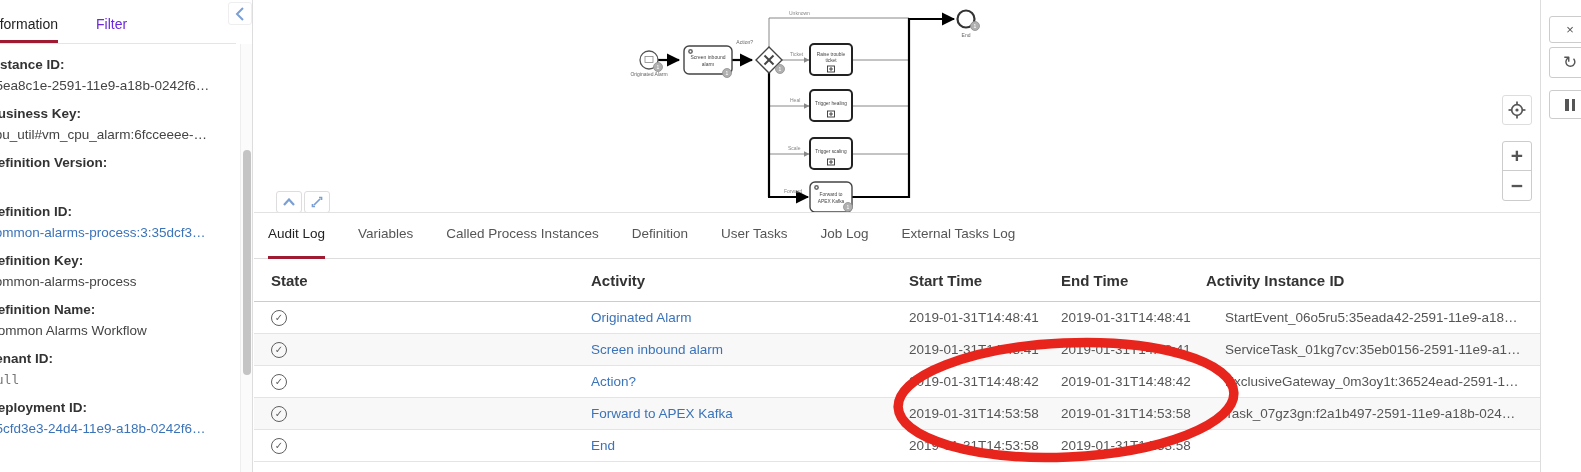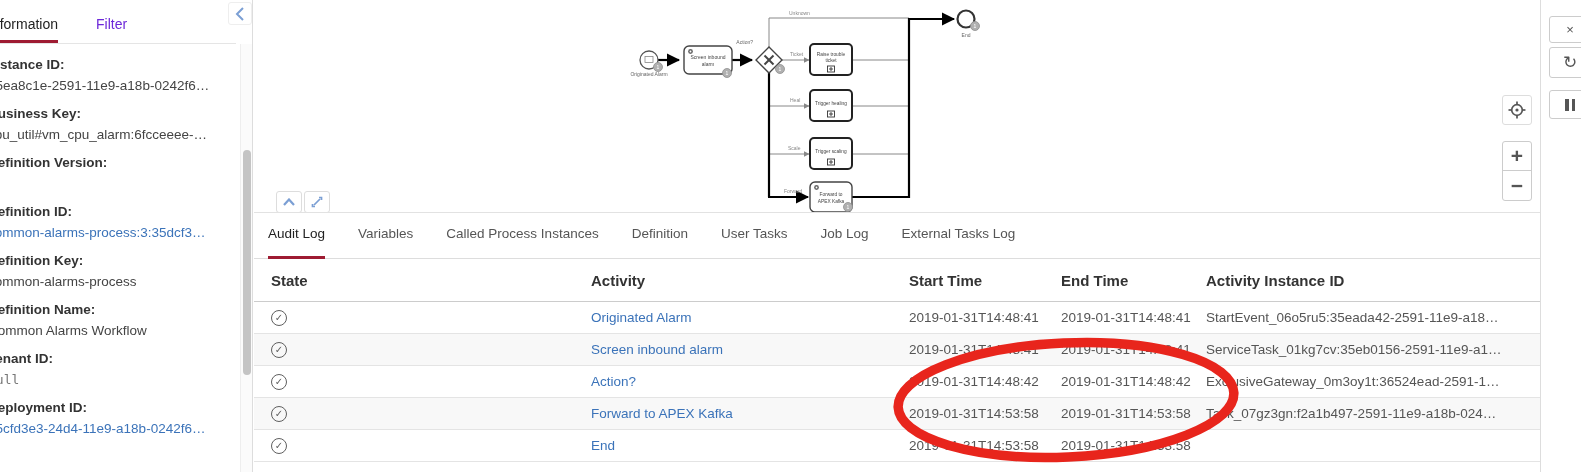--- a/index.html
+++ b/index.html
@@ -35,21 +35,21 @@
   .zoom-stack .zbtn:first-child { border-bottom:1px solid #ccc; }
   
   .tabbar { display:flex; gap:33px; padding:13px 0 0 14px; border-bottom:1px solid #ddd; height:46px; }
   .tab { font-size:13.5px; color:#555; padding-bottom:13px; white-space:nowrap; cursor:pointer; }
   .tab.active { color:#222; border-bottom:3px solid #9e1b32; margin-bottom:-1px; }
   
   .grid-head, .grid-row { display:grid; grid-template-columns:320px 318px 152px 145px 1fr; align-items:center; padding-left:17px; }
   .grid-head { height:43px; border-bottom:1px solid #ccc; font-weight:bold; font-size:15px; color:#333; }
   .grid-row { height:32px; border-bottom:1px solid #e4e4e4; font-size:13.5px; color:#555; }
   .grid-row:nth-child(even) { background:#f8f8f8; }
-  .cell-id { white-space:nowrap; overflow:hidden; }
+  .cell-id { white-space:nowrap; overflow:hidden;margin-left:19px; }
   .state-ic { width:16px; height:16px; border:1.5px solid #5f5f5f; border-radius:50%; color:#5f5f5f; font-size:10px; line-height:13px; text-align:center; }
   .act-link { color:#3b73b9; cursor:pointer; }
   
   .rstrip { position:absolute; left:1540px; top:0; width:41px; height:472px; border-left:1px solid #ddd; background:#fff; }
   .rbtn { position:absolute; left:8px; width:42px; background:#fff; border:1px solid #ccc; border-radius:3px; display:flex; align-items:center; justify-content:center; color:#555; cursor:pointer; }
   .rbtn.close { top:16px; height:27px; font-size:13px; }
   .rbtn.refresh { top:47px; height:31px; font-size:17px; }
   .rbtn.pause { top:90px; height:29px; gap:3px; }
   .pbar { width:3.5px; height:12px; background:#555; }
   

